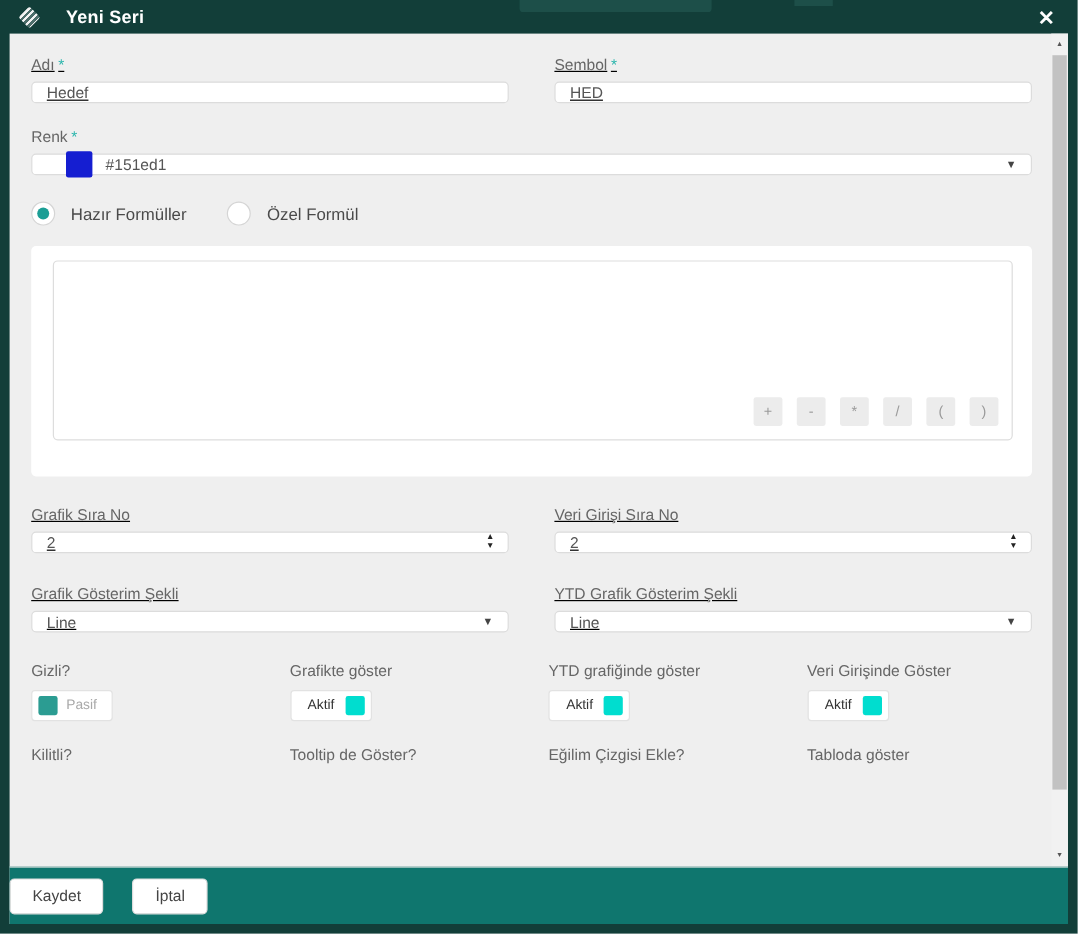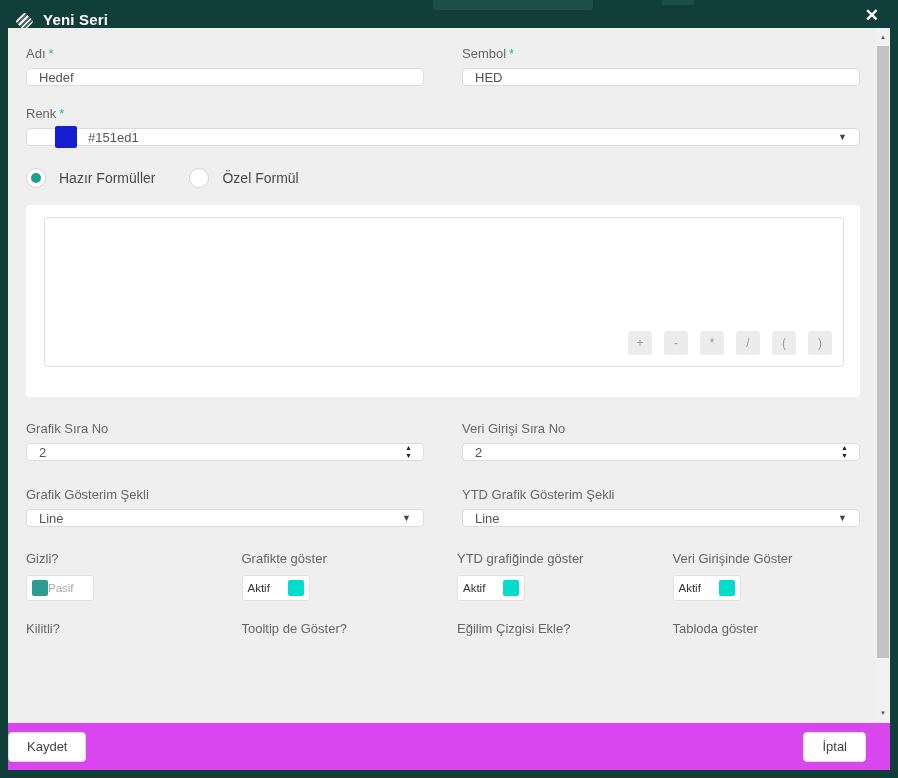--- a/index.html
+++ b/index.html
@@ -1,41 +1,41 @@
 <!DOCTYPE html>
 <html><head>
 <meta charset="utf-8">
 <style>
   * { margin:0; padding:0; box-sizing:border-box; }
   html,body { width:898px; height:778px; overflow:hidden; font-family:"Liberation Sans", sans-serif; }
   .frame { position:absolute; inset:0; width:898px; height:778px; background:#123e39; }
 
   
-  .header { position:absolute; top:0; left:0; right:0; height:28px; display:flex; align-items:flex-end; z-index:3; }
+  .header { position:absolute; top:0; left:0; right:0; height:28px; display:flex; align-items:center; z-index:3;gap:12px; }
   .artifact1 { position:absolute; left:433px; top:0; width:160px; height:10px; background:#1d4f49; border-radius:0 0 3px 3px; }
   .artifact2 { position:absolute; left:662px; top:0; width:32px; height:5px; background:#1d4f49; }
   .diamond-icon { width:13px; height:13px; margin-left:18px; transform:rotate(45deg);
     background:repeating-linear-gradient(90deg,#f2f2f2 0 2px,rgba(255,255,255,.25) 2px 4px); border-radius:2px; }
   .title { color:#fff; font-weight:bold; font-size:15px; margin-left:12px; letter-spacing:.2px; }
   .close-btn { position:absolute; right:15px; top:3px; color:#fff; font-size:17px; font-weight:bold; cursor:pointer; padding:2px 4px; }
 
   
   .modal { position:absolute; left:8px; top:28px; right:8px; bottom:8px; background:#efefef; z-index:2; }
   .scrollwrap { position:absolute; left:0; right:0; top:0; bottom:48px; }
   .content { position:absolute; inset:0 14px 0 0; overflow:hidden; padding:12px 16px 0 18px; }
 
   
   .scrollbar { position:absolute; right:0; top:0; bottom:0; width:14px; background:#f1f1f1; }
   .sb-arrow { position:absolute; left:0; width:14px; height:14px; display:flex; align-items:center; justify-content:center;
     color:#555; font-size:6px; cursor:pointer; }
   .sb-up { top:2px; } .sb-down { bottom:2px; }
   .sb-thumb { position:absolute; top:18px; left:1px; width:12px; height:612px; background:#c2c2c2; cursor:grab; }
 
   
-  .row2 { display:grid; grid-template-columns:1fr 1fr; column-gap:38px; }
+  .row2 { display:grid; grid-template-columns:1fr 1fr; column-gap:38px;text-decoration:underline; }
   .row4 { display:grid; grid-template-columns:1fr 1fr 1fr 1fr; column-gap:20px;gap:28px; }
   .fld-label { font-size:13px; color:#666; margin:6px 0 6px 0; height:16px; white-space:nowrap; }
   .req { color:#2ab5ac; margin-left:3px; }
   .tbox { position:relative; height:18px; background:#fff; border:1px solid #dcdcdc; border-radius:4px;
     display:flex; align-items:center; padding:0 12px; font-size:13px; color:#555; }
   .mt20 { margin-top:20px; } .mt18 { margin-top:18px; } .mt14 { margin-top:14px; }
 
   .swatch { width:22px; height:22px; border-radius:2px; margin-right:11px; flex:0 0 auto; }
   .caret { position:absolute; right:12px; top:50%; transform:translateY(-50%); font-size:9px; color:#444; }
 
@@ -57,27 +57,27 @@
 
   
   .spinner { position:absolute; right:11px; top:50%; transform:translateY(-50%); display:flex; flex-direction:column;
     align-items:center; line-height:7px; }
   .spin-b { font-size:7px; color:#222; cursor:pointer; height:8px; }
 
   
   .toggle { width:68px; height:26px; background:#fff; border:1px solid #e2e2e2; border-radius:3px;
     display:flex; align-items:center; padding:0 5px; cursor:pointer; margin-top:8px; }
   .knob { width:16px; height:16px; border-radius:2px; background:#2b9c92; flex:0 0 auto; }
-  .t-state { flex:1; color:#a9a9a9; font-size:11.5px; }
+  .t-state { flex:1; text-align:center; color:#a9a9a9; font-size:11.5px; }
   .toggle.on .knob { order:2; background:#00ddcf; }
   .toggle.on .t-state { order:1; color:#333; font-weight:normal; }
 
   
-  .footer { position:absolute; left:0; right:0; bottom:0; height:48px; background:#d946ef; border-top:1px solid #e6e6e6;
-    display:flex; align-items:center; justify-content:space-between; gap:4px; padding-right:24px; }
+  .footer { position:absolute; left:0; right:0; bottom:0; height:48px; background:#0f766e; border-top:1px solid #e6e6e6;
+    display:flex; align-items:center; justify-content:flex-start; gap:24px; padding-right:24px; }
   .btn { height:30px; background:#fff; border:1px solid #ddd; border-radius:4px; color:#444; font-size:13px;
     padding:0 18px; cursor:pointer; font-family:"Liberation Sans",sans-serif; }
 </style>
 </head>
 <body>
 
 <div class="frame">
   <div class="artifact1"></div>
   <div class="artifact2"></div>
 

